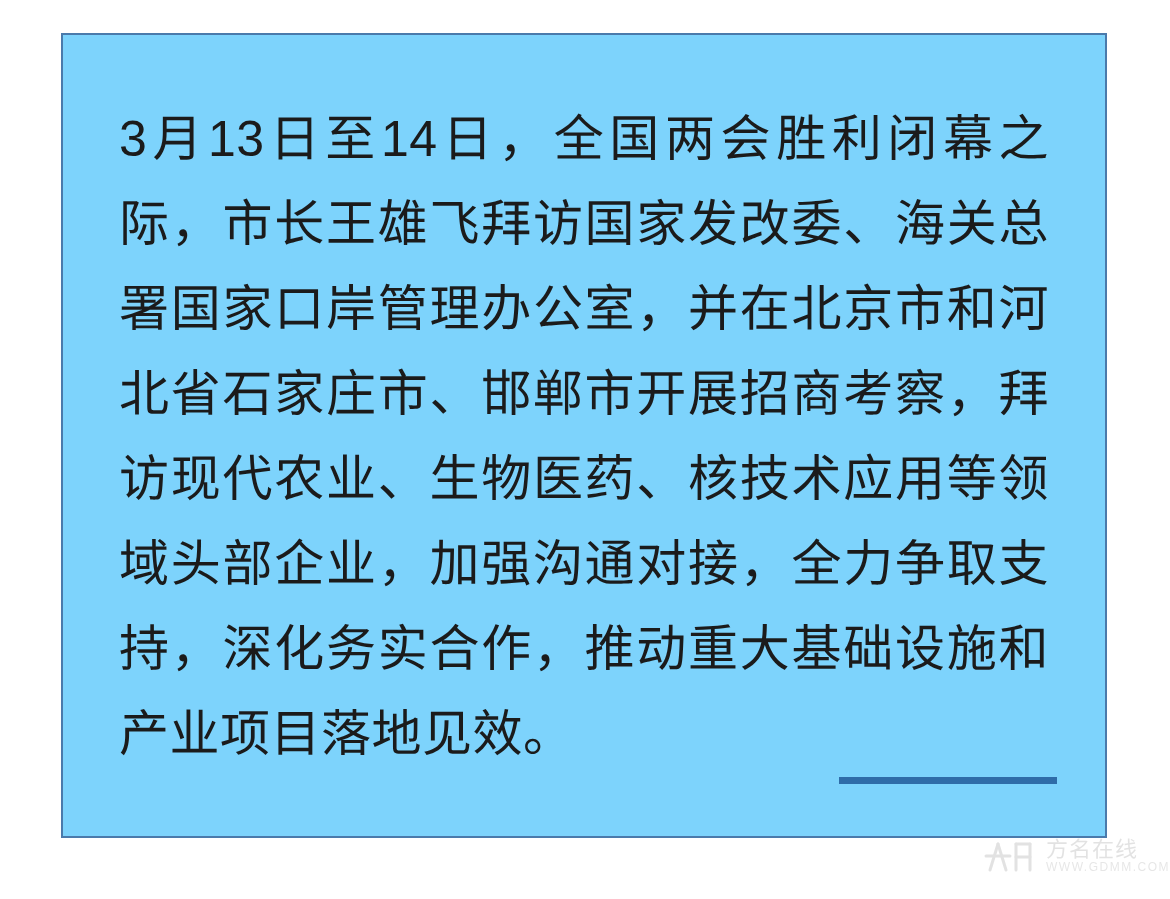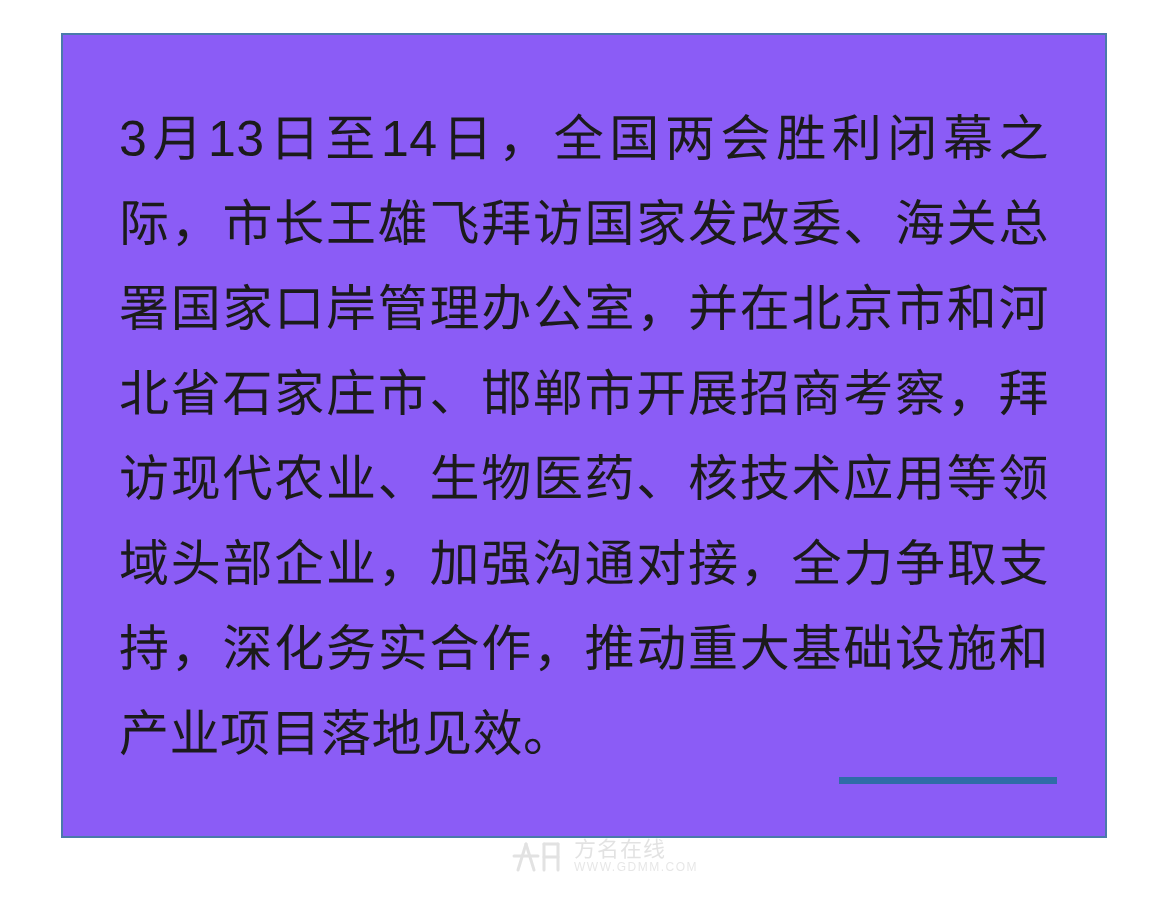--- a/index.html
+++ b/index.html
@@ -16,21 +16,21 @@
   }
 
   .card {
     position: absolute;
     left: 61px;
     top: 33px;
     width: 1046px;
     height: 805px;
     box-sizing: border-box;
     border: 2px solid #4a7aab;
-    background: #8b5cf6;
+    background: #7dd3fc;
   }
 
   .card-inner {
     position: absolute;
     left: 0;
     top: 0;
     right: 0;
     bottom: 0;
     padding: 62px 56px 0 56px;
     box-sizing: border-box;
@@ -59,21 +59,21 @@
   }
 
   .watermark {
     position: absolute;
     left: 0;
     right: 0;
     bottom: 14px;
     height: 58px;
     display: flex;
     align-items: center;
-    justify-content: center;
+    justify-content: flex-end;
     gap: 10px;
     opacity: 0.28;
     padding-left: 40px;
   }
   .watermark .wm-mark {
     display: block;
   }
   .watermark .wm-text {
     display: flex;
     flex-direction: column;

